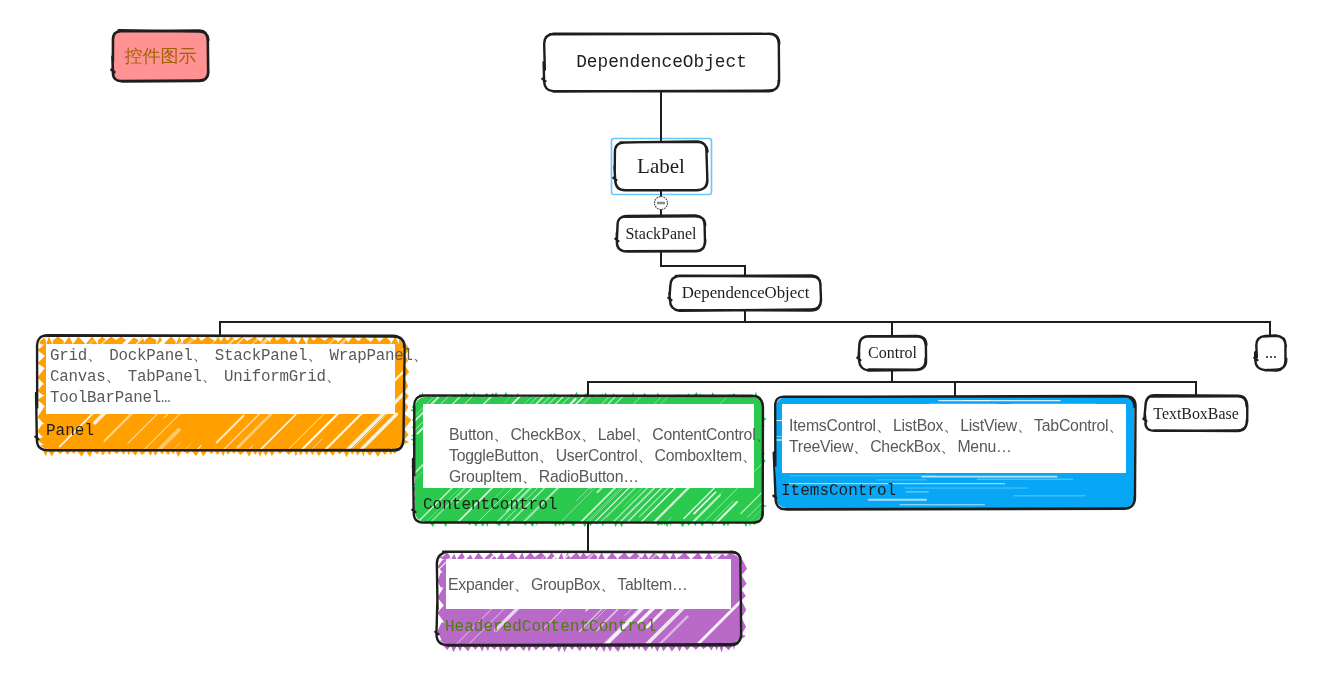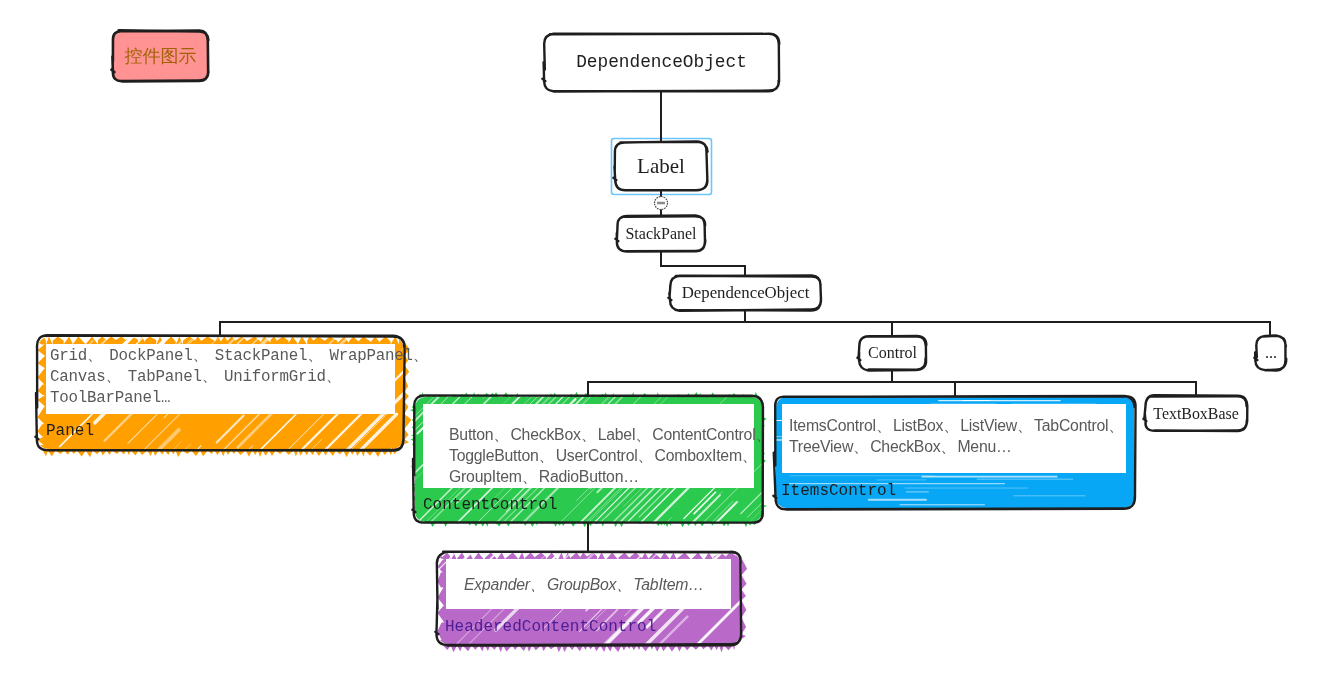--- a/index.html
+++ b/index.html
@@ -422,19 +422,19 @@
       <div>GroupItem、 RadioButton…</div>
     </div>
     <div class="lbl group-tag" style="left: 423px; top: 497px; color: rgb(30, 30, 30);">ContentControl</div>
 
     <div class="lbl group-body" style="left: 789px; top: 415px; width: 336px;">
       <div>ItemsControl、 ListBox、 ListView、 TabControl、</div>
       <div>TreeView、 CheckBox、 Menu…</div>
     </div>
     <div class="lbl group-tag" style="left: 781px; top: 483px; color: rgb(30, 30, 30);">ItemsControl</div>
 
-    <div class="lbl group-body" style="left: 464px; top: 574px; width: 277px; font-style: italic;">
+    <div class="lbl group-body" style="left: 448px; top: 574px; width: 277px;">
       <div>Expander、 GroupBox、 TabItem…</div>
     </div>
-    <div class="lbl group-tag" style="left: 445px; top: 619px; color: #4c1d95;">HeaderedContentControl</div>
+    <div class="lbl group-tag" style="left: 445px; top: 619px; color: #4d7c0f;">HeaderedContentControl</div>
 
   </div>
 </div>
 
 </body></html>

